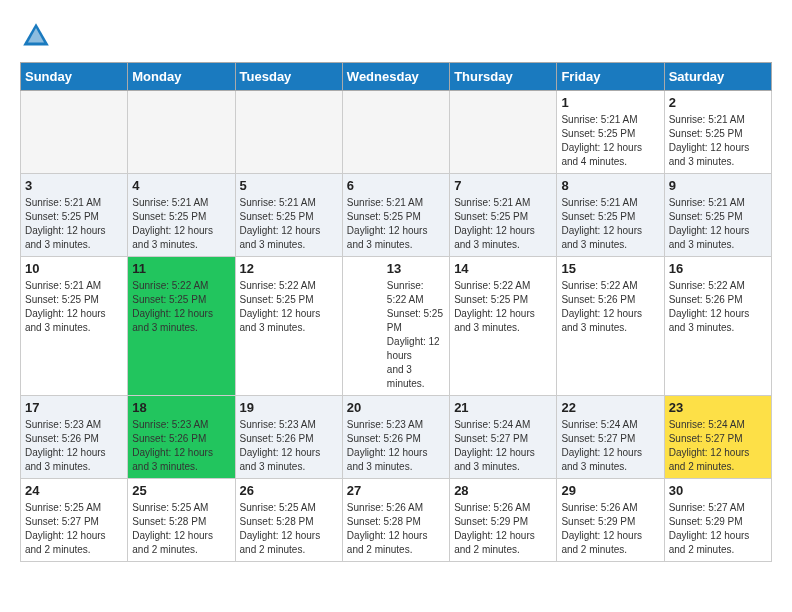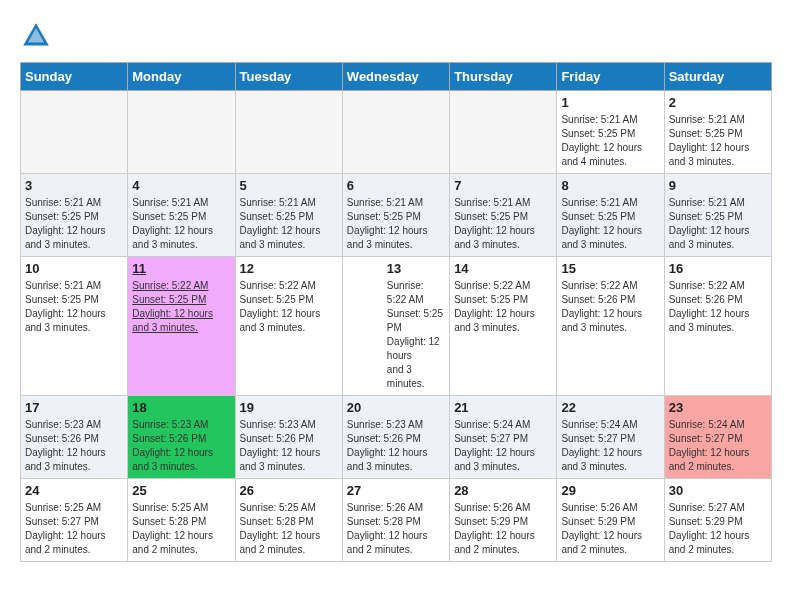--- a/index.html
+++ b/index.html
@@ -196,21 +196,21 @@
         </td>
       </tr>
       <tr>
         <td style="background: rgb(255, 255, 255);">
           <div class="day-number">10</div>
           <div class="day-info" style="white-space: pre-line;">Sunrise: 5:21 AM
 Sunset: 5:25 PM
 Daylight: 12 hours
 and 3 minutes.</div>
         </td>
-        <td style="background: #f0abfc; text-decoration: underline;">
+        <td style="background: #22c55e;">
           <div class="day-number">11</div>
           <div class="day-info" style="white-space: pre-line;">Sunrise: 5:22 AM
 Sunset: 5:25 PM
 Daylight: 12 hours
 and 3 minutes.</div>
         </td>
         <td style="background: rgb(255, 255, 255);">
           <div class="day-number">12</div>
           <div class="day-info" style="white-space: pre-line;">Sunrise: 5:22 AM
 Sunset: 5:25 PM
@@ -282,21 +282,21 @@
 Daylight: 12 hours
 and 3 minutes.</div>
         </td>
         <td style="background: rgb(238, 242, 247);">
           <div class="day-number">22</div>
           <div class="day-info" style="white-space: pre-line;">Sunrise: 5:24 AM
 Sunset: 5:27 PM
 Daylight: 12 hours
 and 3 minutes.</div>
         </td>
-        <td style="background: #fca5a5;">
+        <td style="background: #fde047;">
           <div class="day-number">23</div>
           <div class="day-info" style="white-space: pre-line;">Sunrise: 5:24 AM
 Sunset: 5:27 PM
 Daylight: 12 hours
 and 2 minutes.</div>
         </td>
       </tr>
       <tr>
         <td style="background: rgb(255, 255, 255);">
           <div class="day-number">24</div>

